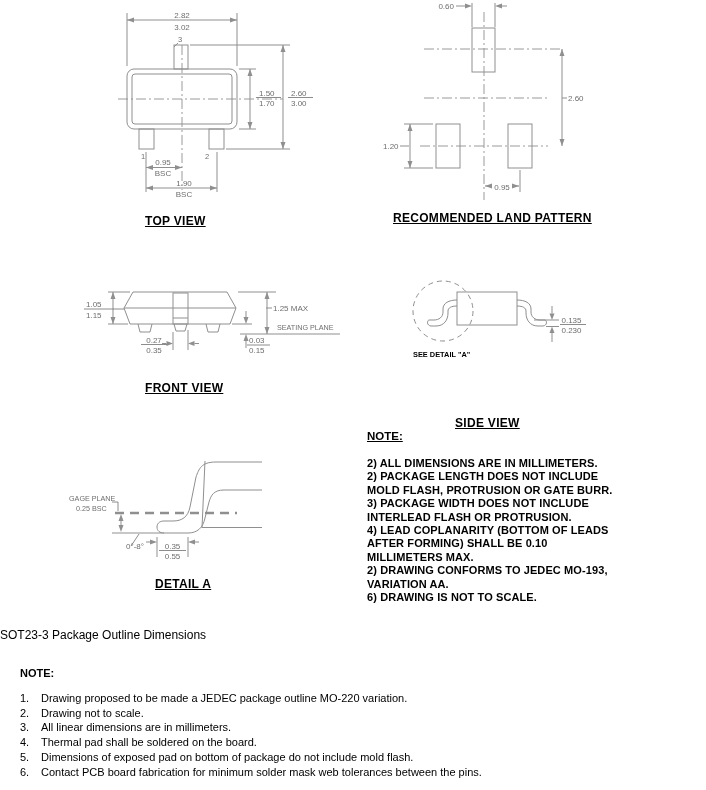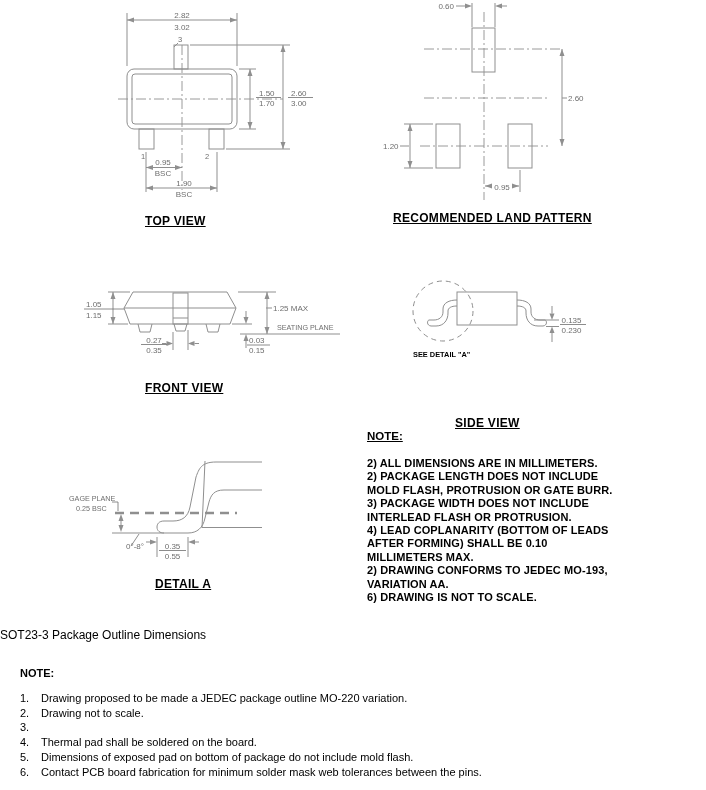--- a/index.html
+++ b/index.html
@@ -240,20 +240,21 @@
   <div class="bitem">
     <span class="bnum">1.</span>
     <span>Drawing proposed to be made a JEDEC package outline MO-220 variation.</span>
   </div>
   <div class="bitem">
     <span class="bnum">2.</span>
     <span>Drawing not to scale.</span>
   </div>
   <div class="bitem">
     <span class="bnum">3.</span>
+    <span>All linear dimensions are in millimeters.</span>
   </div>
   <div class="bitem">
     <span class="bnum">4.</span>
     <span>Thermal pad shall be soldered on the board.</span>
   </div>
   <div class="bitem">
     <span class="bnum">5.</span>
     <span>Dimensions of exposed pad on bottom of package do not include mold flash.</span>
   </div>
   <div class="bitem">

